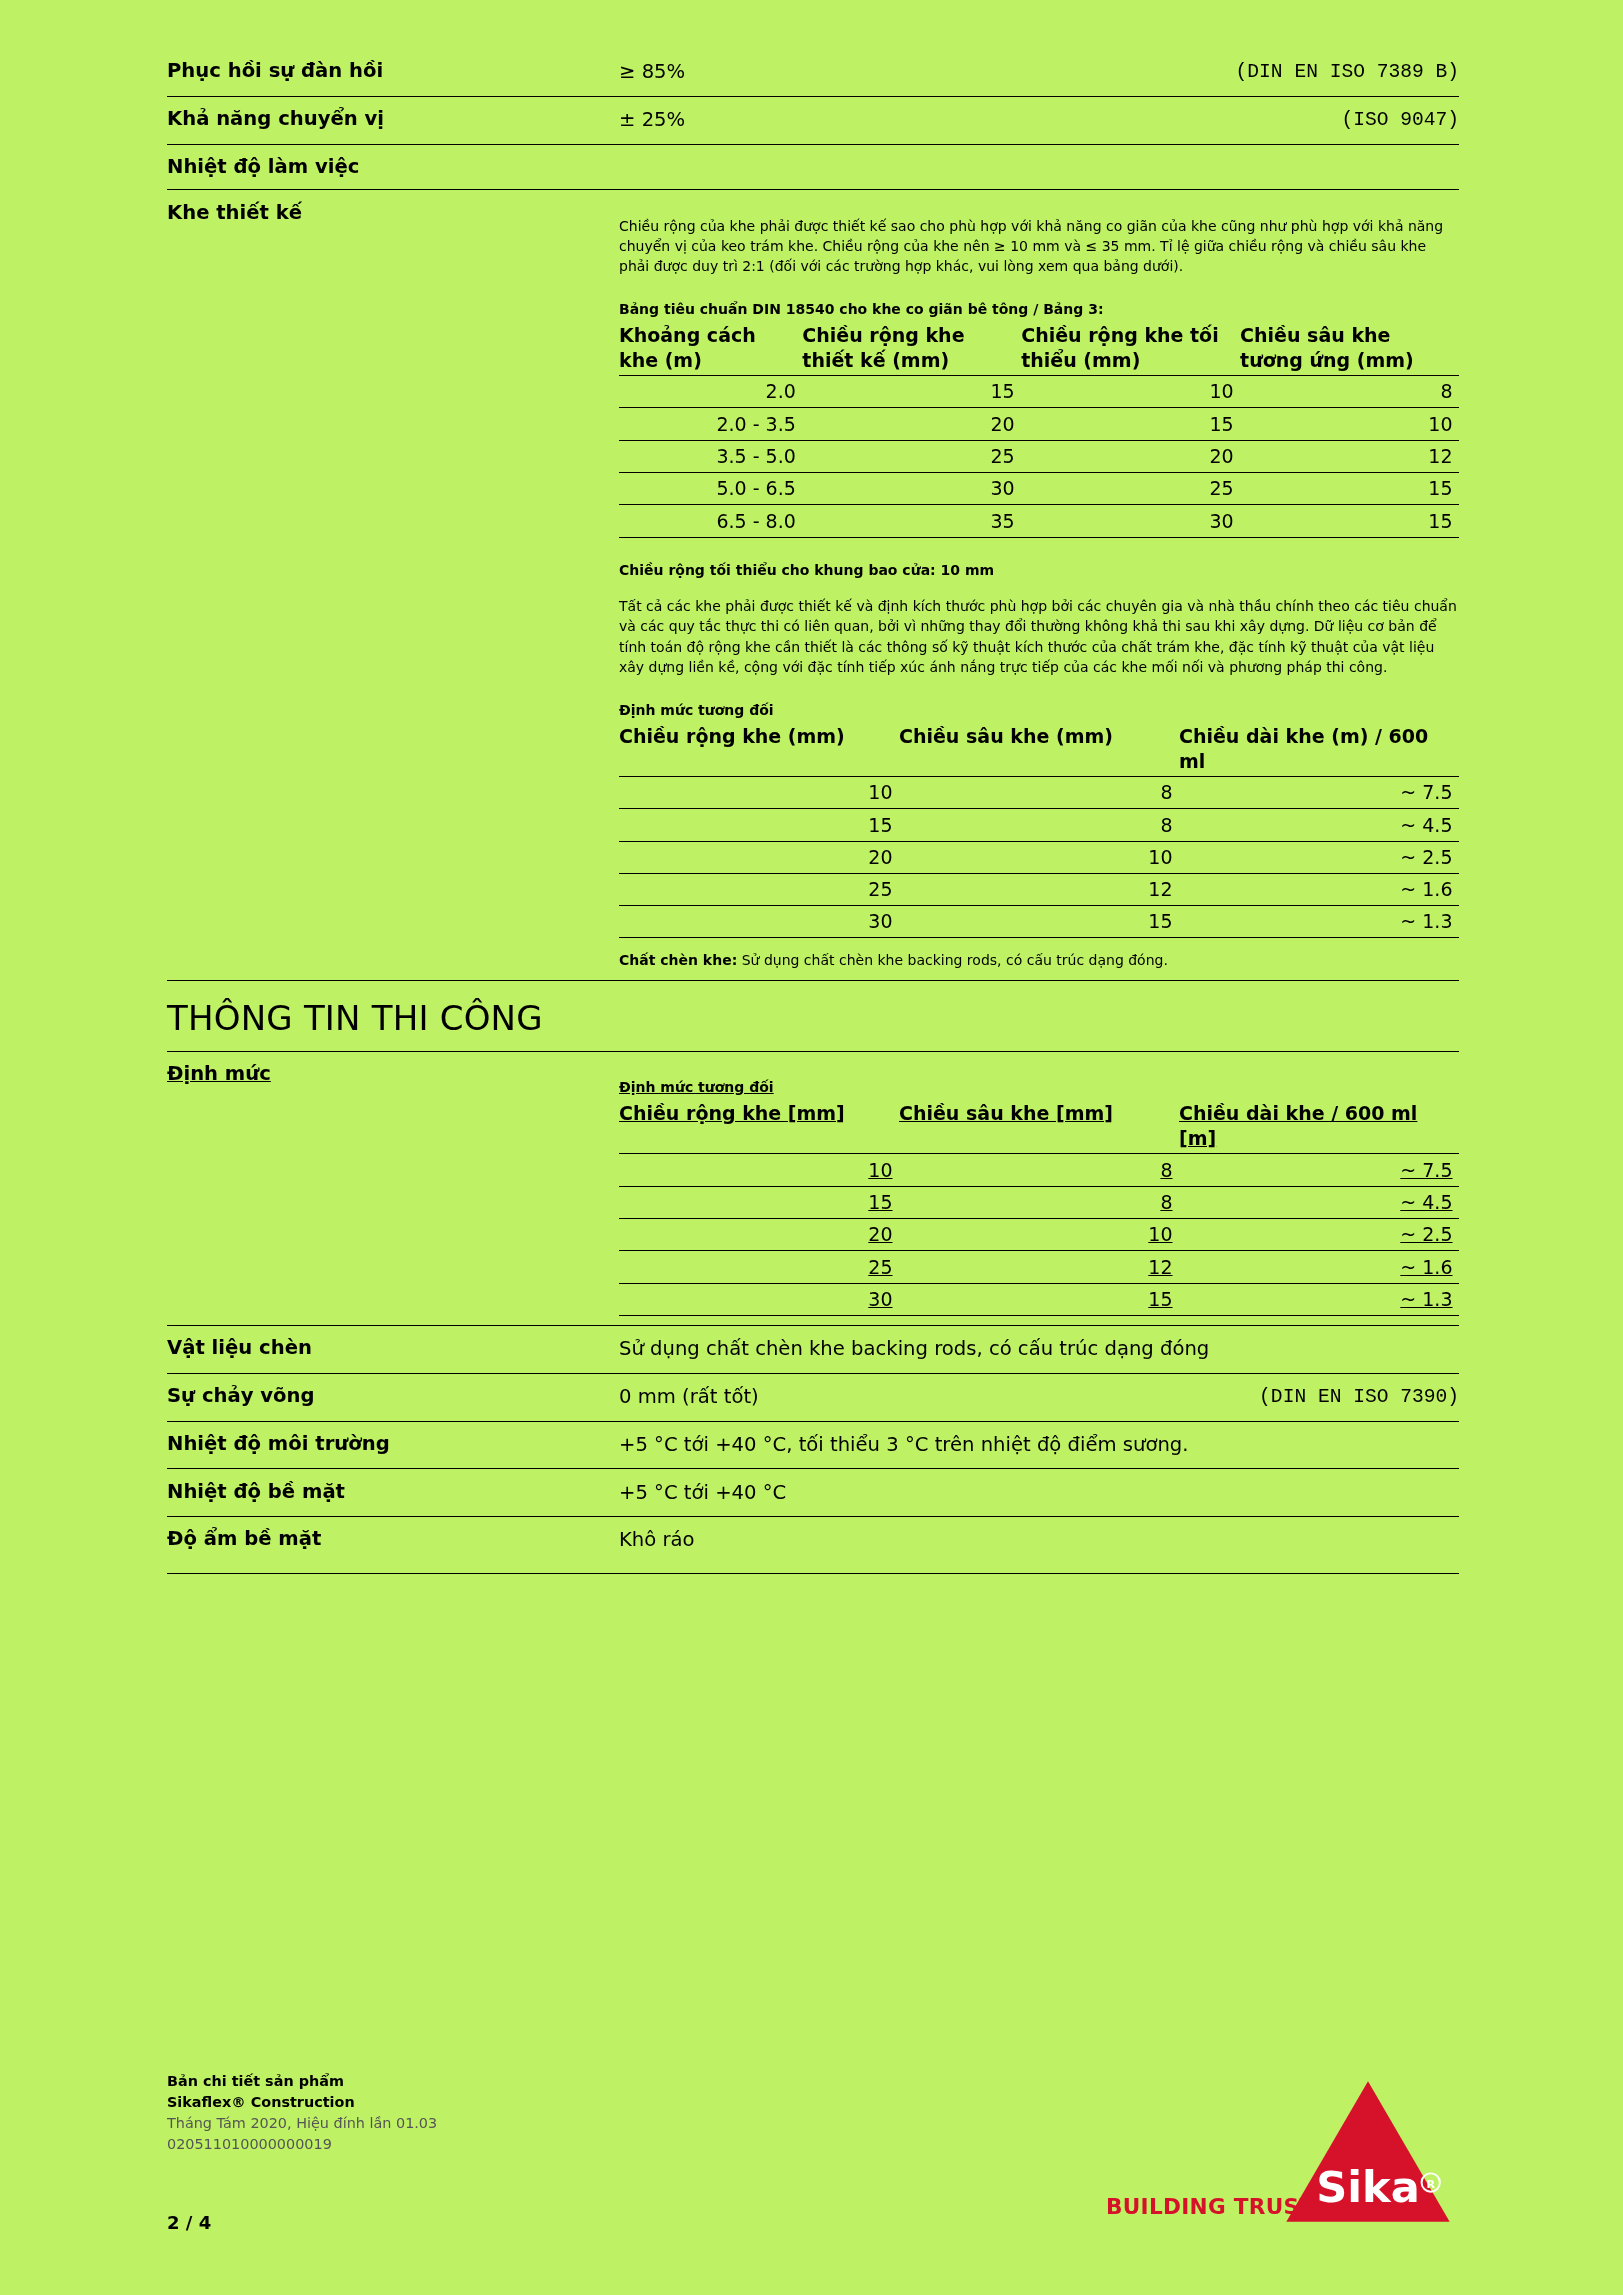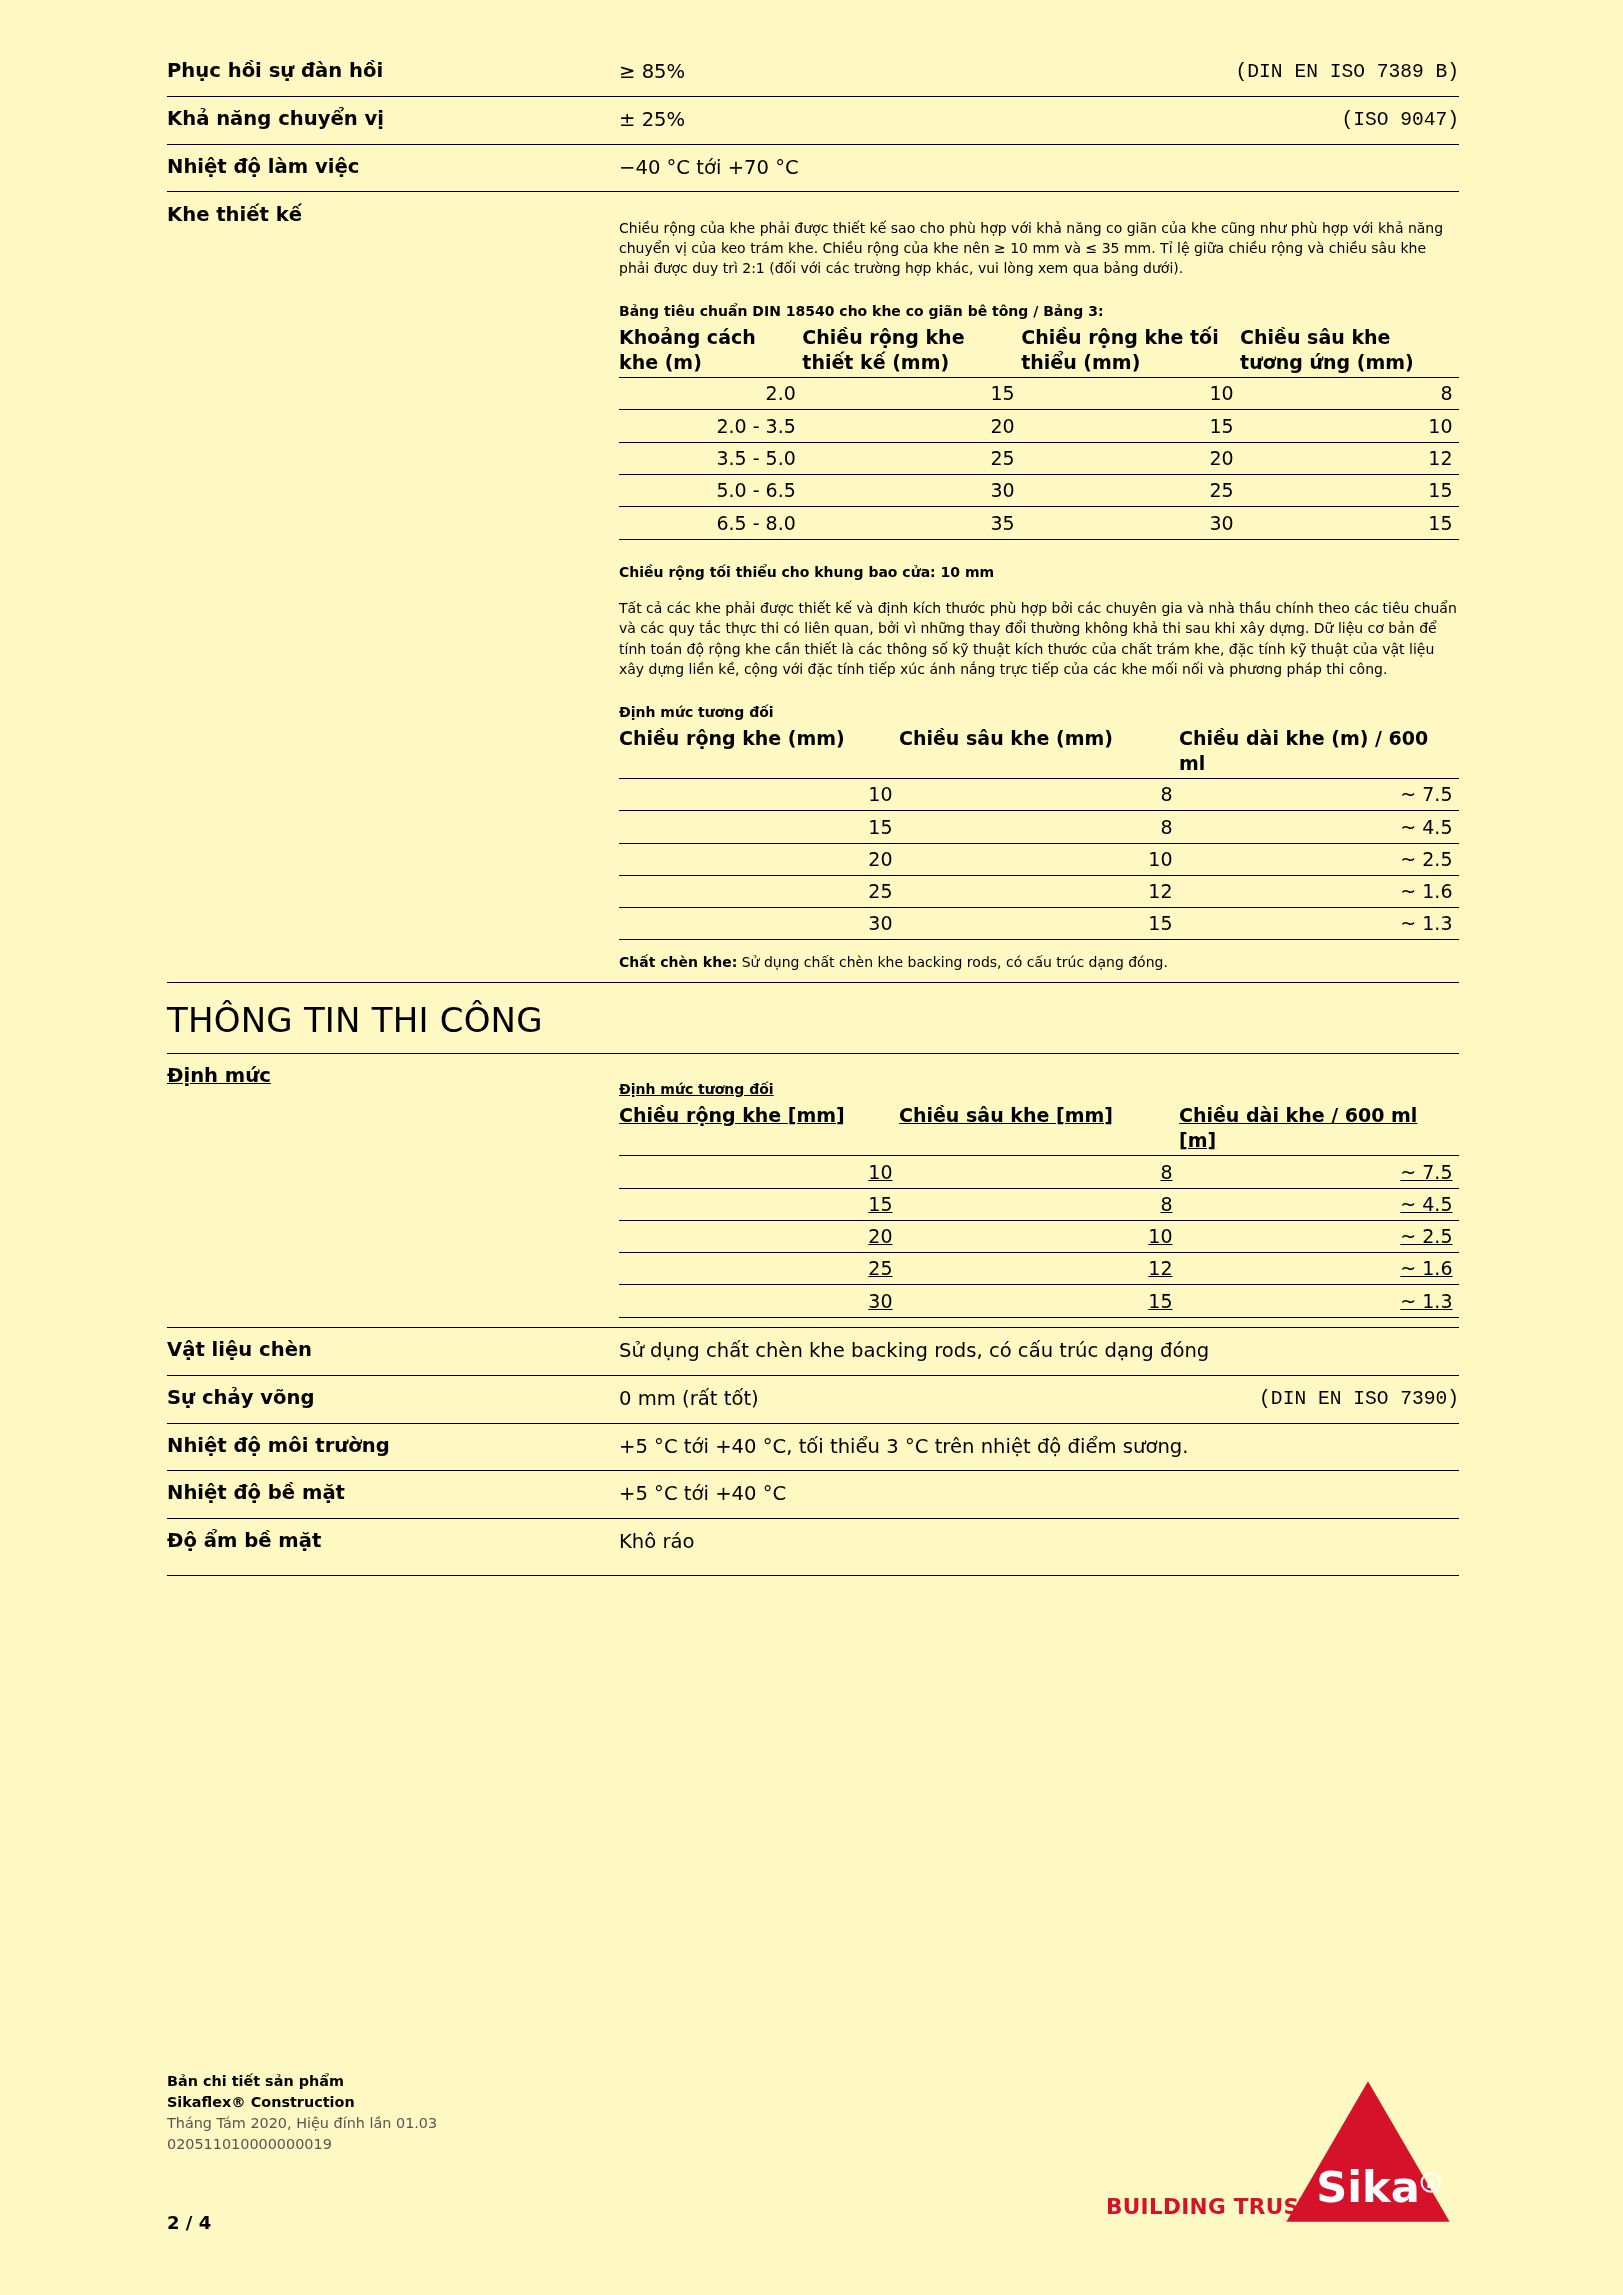--- a/index.html
+++ b/index.html
@@ -10,21 +10,21 @@
   body {
     font-family: "DejaVu Sans", sans-serif;
     color: #000000;
   }
   .page {
     width: 1623px;
     height: 2295px;
     position: relative;
     box-sizing: border-box;
     padding: 0;
-    background: #fef9c3;
+    background: #bef264;
     overflow: hidden;
   }
   .content {
     position: absolute;
     left: 167px;
     top: 49px;
     width: 1292px;
   }
   
   .prop-row {
@@ -171,23 +171,20 @@
     <div class="prop-row">
       <div class="prop-label">Khả năng chuyển vị</div>
       <div class="prop-value">
         <span class="std">(ISO 9047)</span>
         <span class="vtext">± 25%</span>
       </div>
     </div>
 
     <div class="prop-row">
       <div class="prop-label">Nhiệt độ làm việc</div>
-      <div class="prop-value">
-        <span class="vtext">−40 °C tới +70 °C</span>
-      </div>
     </div>
 
     <div class="prop-row">
       <div class="prop-label">Khe thiết kế</div>
       <div class="prop-value">
 
         <p class="para">Chiều rộng của khe phải được thiết kế sao cho phù hợp với khả năng co giãn của khe cũng như phù hợp với khả năng chuyển vị của keo trám khe. Chiều rộng của khe nên ≥ 10 mm và ≤ 35 mm. Tỉ lệ giữa chiều rộng và chiều sâu khe phải được duy trì 2:1 (đối với các trường hợp khác, vui lòng xem qua bảng dưới).</p>
 
         <p class="para bold gap-top">Bảng tiêu chuẩn DIN 18540 cho khe co giãn bê tông / Bảng 3:</p>
 

